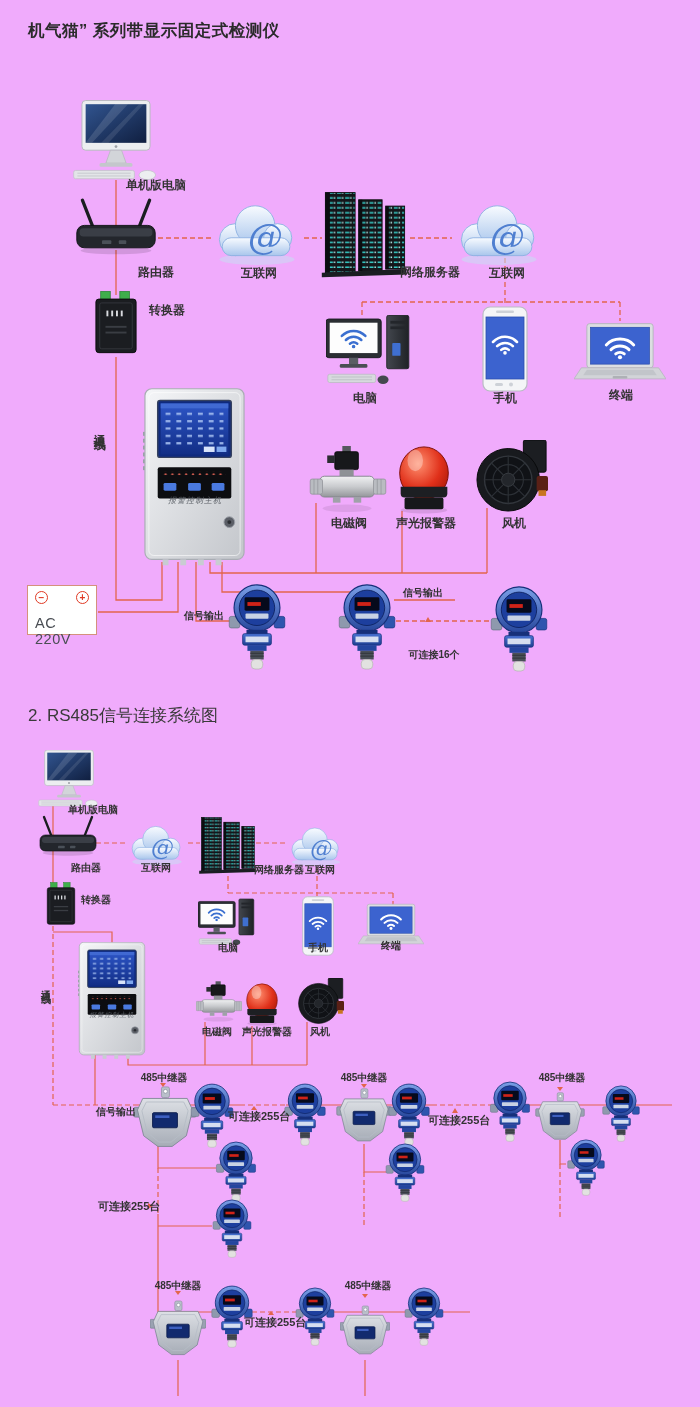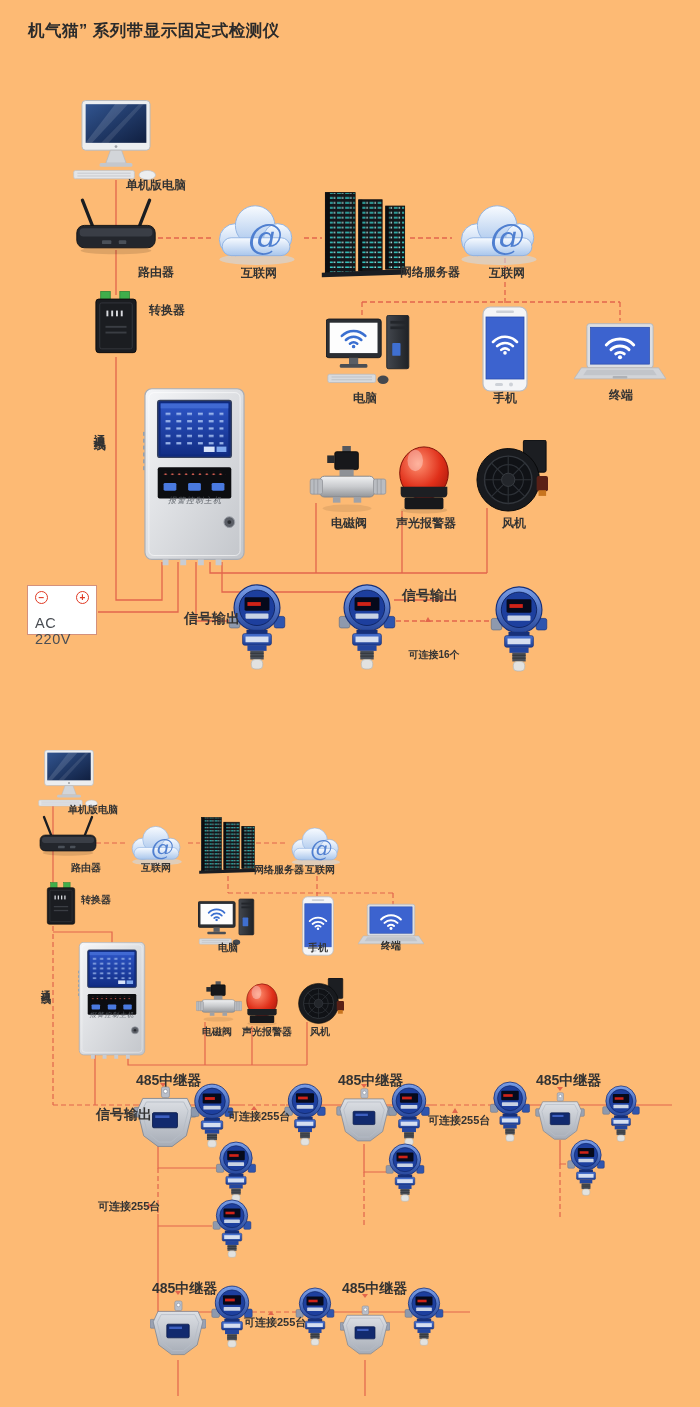--- a/index.html
+++ b/index.html
@@ -1,24 +1,24 @@
 <!DOCTYPE html>
 <html><head>
 <meta charset="utf-8">
 <style>
   html,body{margin:0;padding:0;background:#fff;}
-  .canvas{position:relative;width:700px;height:1407px;background:#fdba74;overflow:hidden;
+  .canvas{position:relative;width:700px;height:1407px;background:#f0abfc;overflow:hidden;
           font-family:"Liberation Sans","DejaVu Sans",sans-serif;}
   .gfx{position:absolute;left:0;top:0;}
   .title{position:absolute;left:28px;top:20px;font-size:16.5px;font-weight:700;color:#2b2b2b;letter-spacing:0.5px;}
   .section{position:absolute;font-size:17px;color:#3a3a3a;}
   .s1{left:28px;top:56px}
   .s2{left:28px;top:704px}
   .lbl{position:absolute;font-weight:700;color:#333;text-align:center;line-height:1.15;white-space:nowrap;}
-  .f12{font-size:12px}.f10{font-size:10px}.f9{font-size:14px}.f8{font-size:11px}
+  .f12{font-size:12px}.f10{font-size:10px}.f9{font-size:10px}.f8{font-size:11px}
   .vert{writing-mode:vertical-rl;text-orientation:upright;letter-spacing:2px;}
   .ctrl-lbl{font-weight:400;color:#5a5f66;letter-spacing:1px;font-style:italic;}
   .ac-box{position:absolute;left:27px;top:585px;width:70px;height:50px;border:1.5px solid #d4917c;
           background:#fff;box-sizing:border-box;}
   .ac-signs{display:flex;justify-content:space-between;padding:5px 7px 0;}
   .sign{width:13px;height:13px;border:1.5px solid #e03a24;border-radius:50%;color:#e03a24;
         font-size:10px;display:flex;align-items:center;justify-content:center;font-weight:700;box-sizing:border-box;}
   .ac-text{font-size:14.5px;color:#4a4e54;padding-left:7px;margin-top:11px;letter-spacing:0.5px;}
 </style>
 </head>
@@ -414,20 +414,21 @@
       <polygon points="175,1291 181,1291 178,1295"></polygon>
       <polygon points="362,1294 368,1294 365,1298"></polygon>
       <polygon points="251,1110 257,1110 254,1106"></polygon>
       <polygon points="452,1113 458,1113 455,1108"></polygon>
       <polygon points="148,1203 148,1209 153,1206"></polygon>
       <polygon points="268,1315 274,1315 271,1311"></polygon>
     </g>
   </svg>
 
   <div class="title">机气猫” 系列带显示固定式检测仪</div>
+  <div class="section s2">2. RS485信号连接系统图</div>
 
   <span class="lbl f12" style="left:118px;top:179px;width:76px">单机版电脑</span>
   <span class="lbl f12" style="left:128px;top:266px;width:56px">路由器</span>
   <span class="lbl f12" style="left:228px;top:267px;width:62px">互联网</span>
   <span class="lbl f12" style="left:394px;top:266px;width:72px">网络服务器</span>
   <span class="lbl f12" style="left:476px;top:267px;width:62px">互联网</span>
   <span class="lbl f12" style="left:140px;top:304px;width:54px">转换器</span>
   <span class="lbl f12 vert" style="left:92px;top:424px">通讯线</span>
   <span class="lbl f12" style="left:334px;top:392px;width:62px">电脑</span>
   <span class="lbl f12" style="left:478px;top:392px;width:54px">手机</span>

